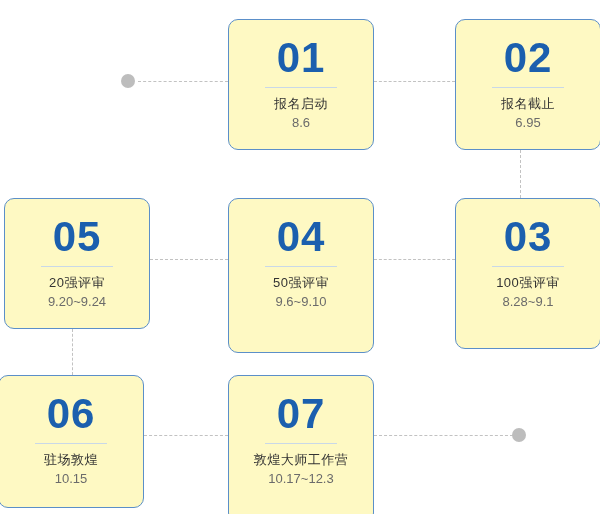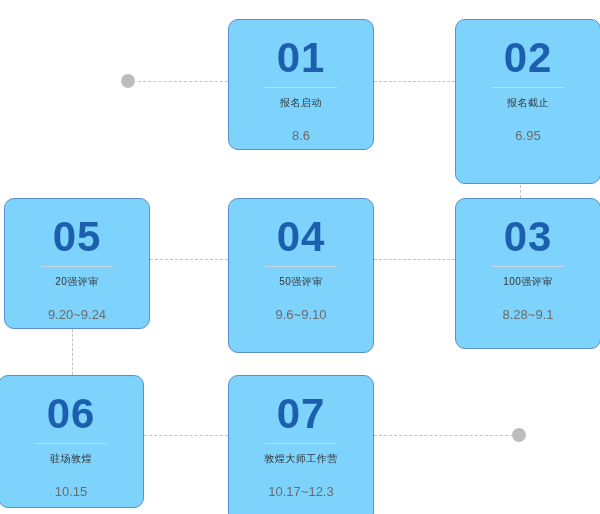--- a/index.html
+++ b/index.html
@@ -17,21 +17,21 @@
   #stage {
     position: relative;
     width: 600px;
     height: 514px;
   }
 
   
   .card {
     position: absolute;
     box-sizing: border-box;
-    background: #7dd3fc;
+    background: #fef9c3;
     border: 1px solid #5b8fc9;
     border-radius: 10px;
     display: flex;
     flex-direction: column;
     align-items: center;
     justify-content: flex-start;
     overflow: hidden;
   }
 
   .card-num {
@@ -46,38 +46,38 @@
 
   .card-divider {
     width: 72px;
     height: 1px;
     background: #c9d8e8;
     margin-top: 8px;
     margin-bottom: 9px;
   }
 
   .card-label {
-    font-size: 10px;
+    font-size: 13px;
     line-height: 1.15;
     color: #333333;
     letter-spacing: 0.5px;
     white-space: nowrap;
   }
 
   .card-date {
     font-size: 13px;
     line-height: 1.2;
     color: #6b6b6b;
-    margin-top: 19px;
+    margin-top: 3px;
     white-space: nowrap;
   }
 
   
   #card-01 { left: 228px; top: 19px;  width: 146px; height: 131px; }
-  #card-02 { left: 455px; top: 19px;  width: 146px; height: 165px; }
+  #card-02 { left: 455px; top: 19px;  width: 146px; height: 131px; }
   
   #card-03 { left: 455px; top: 198px; width: 146px; height: 151px; }
   #card-04 { left: 228px; top: 198px; width: 146px; height: 155px; }
   #card-05 { left: 4px;   top: 198px; width: 146px; height: 131px; }
   
   #card-06 { left: -2px;  top: 375px; width: 146px; height: 133px; }
   #card-07 { left: 228px; top: 375px; width: 146px; height: 148px; }
 
   
   #card-06 { border-top-left-radius: 10px; border-bottom-left-radius: 10px; }

